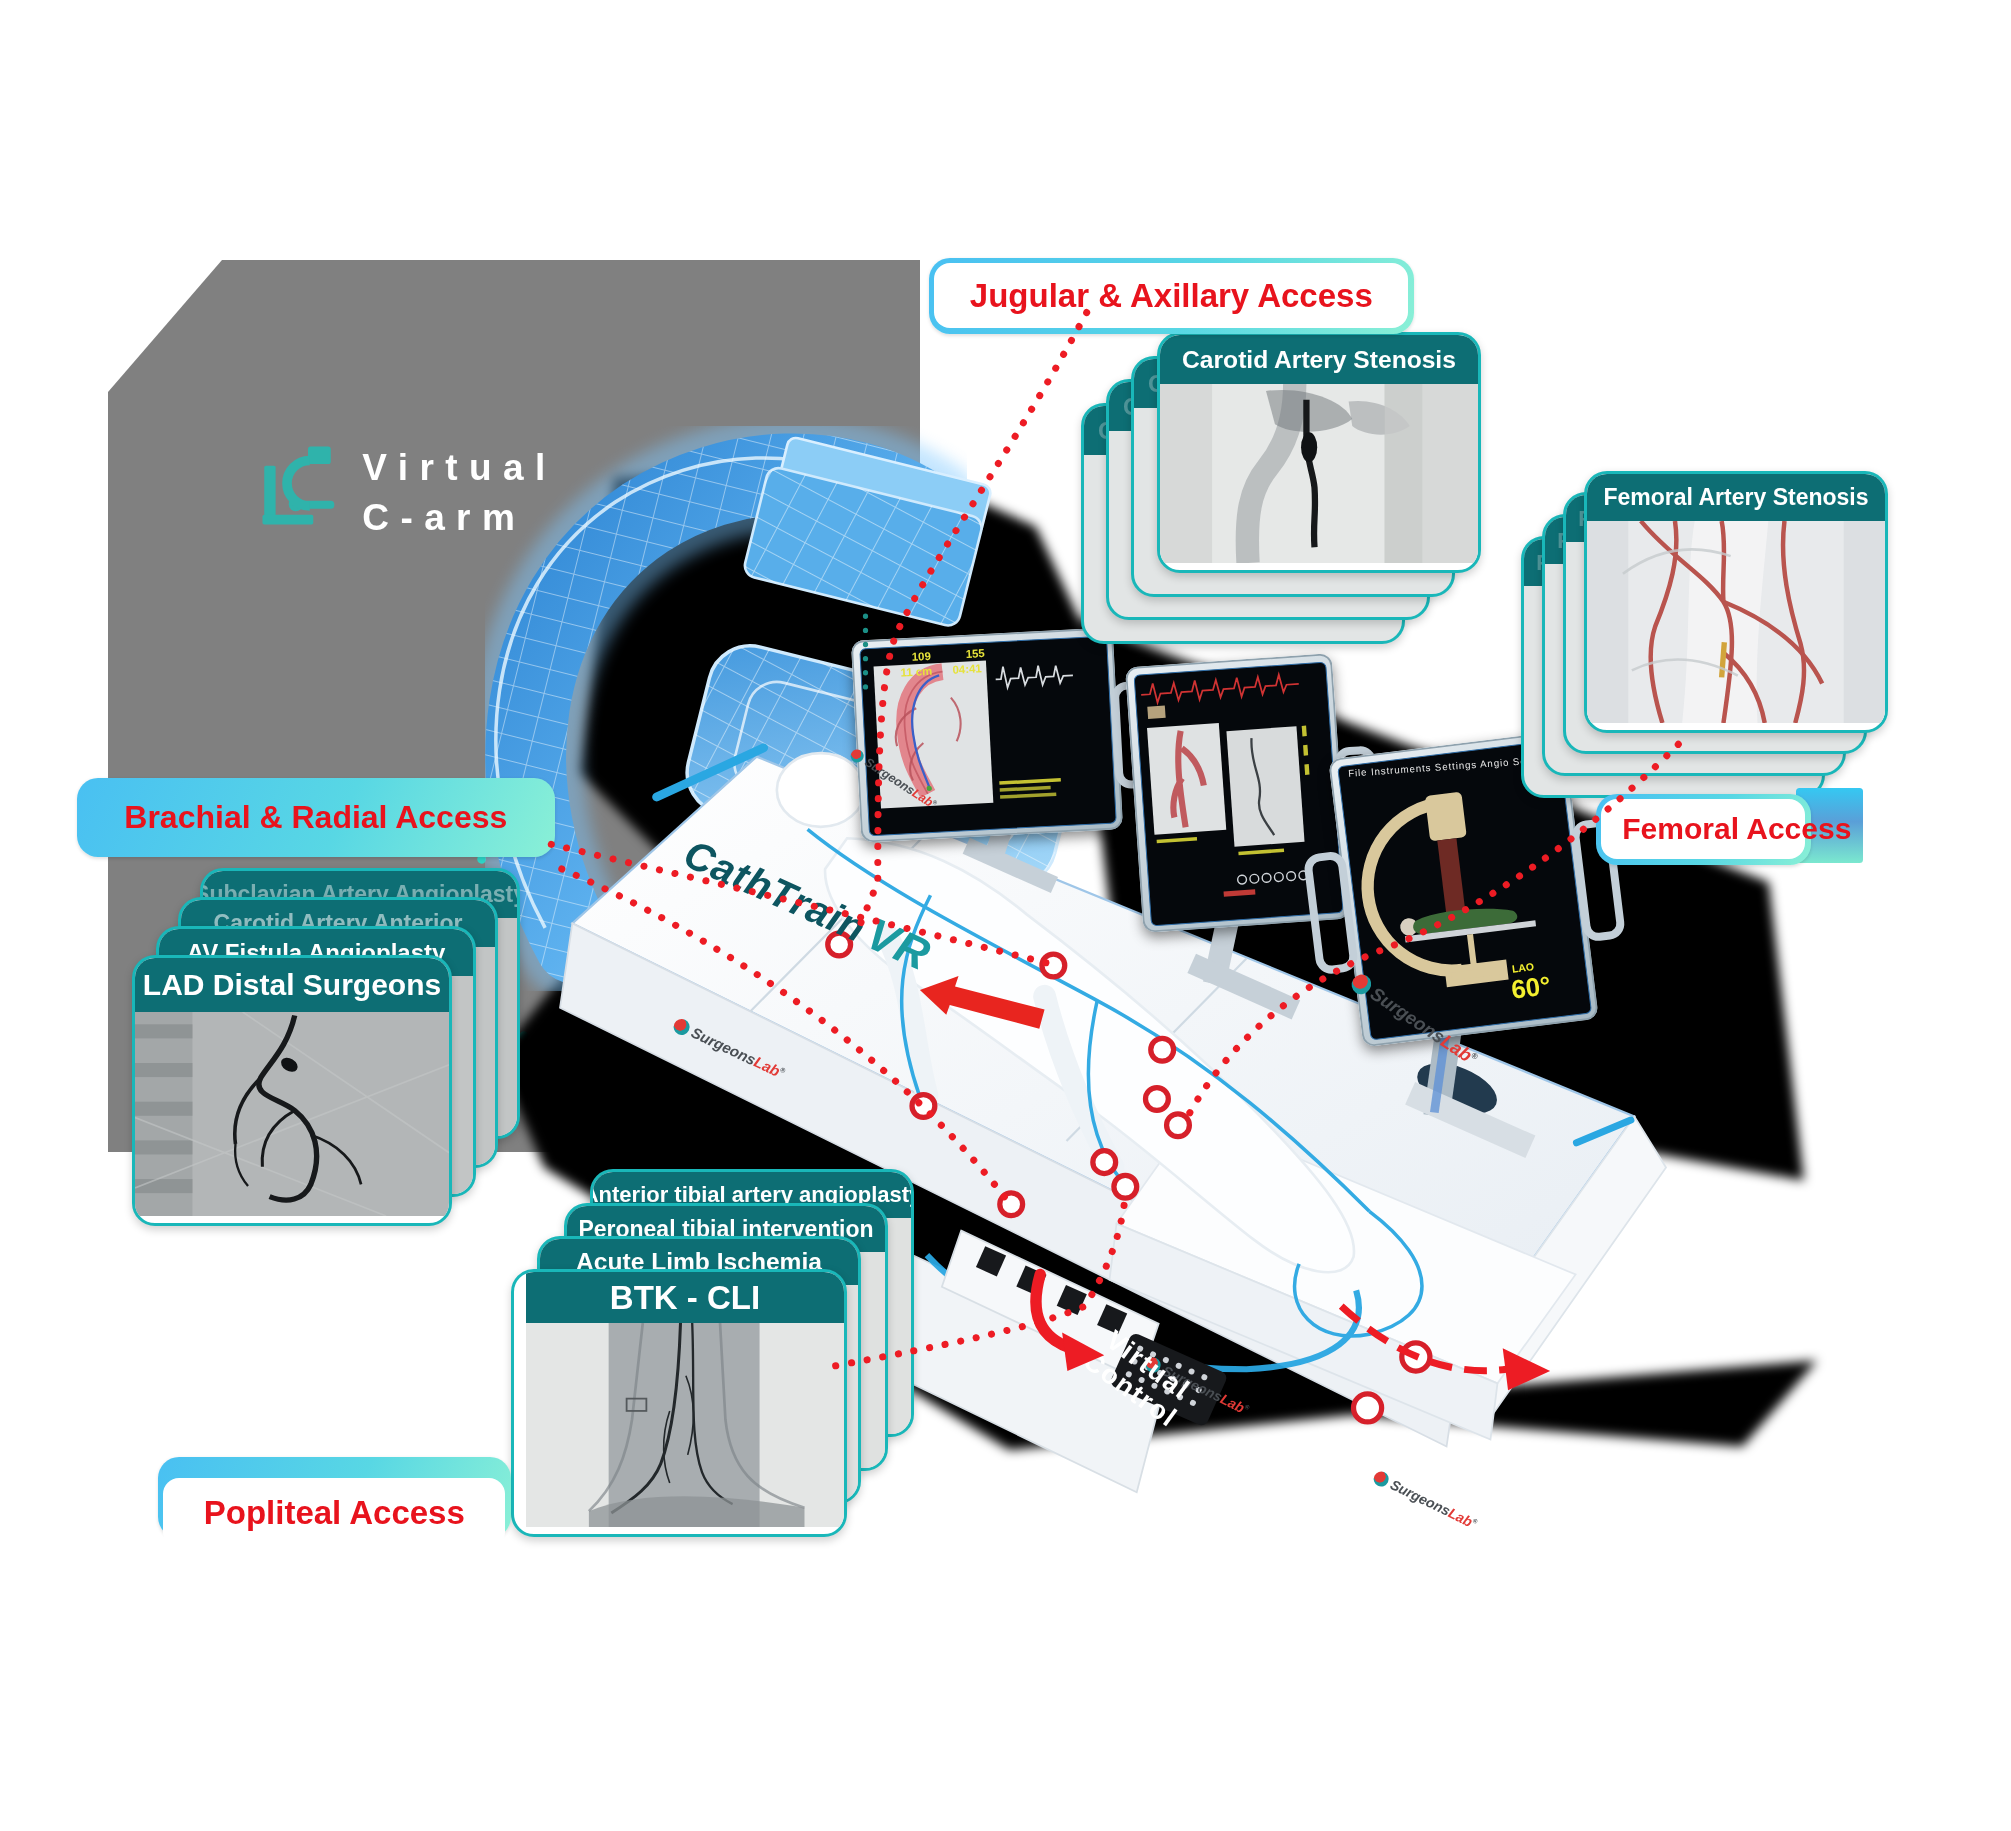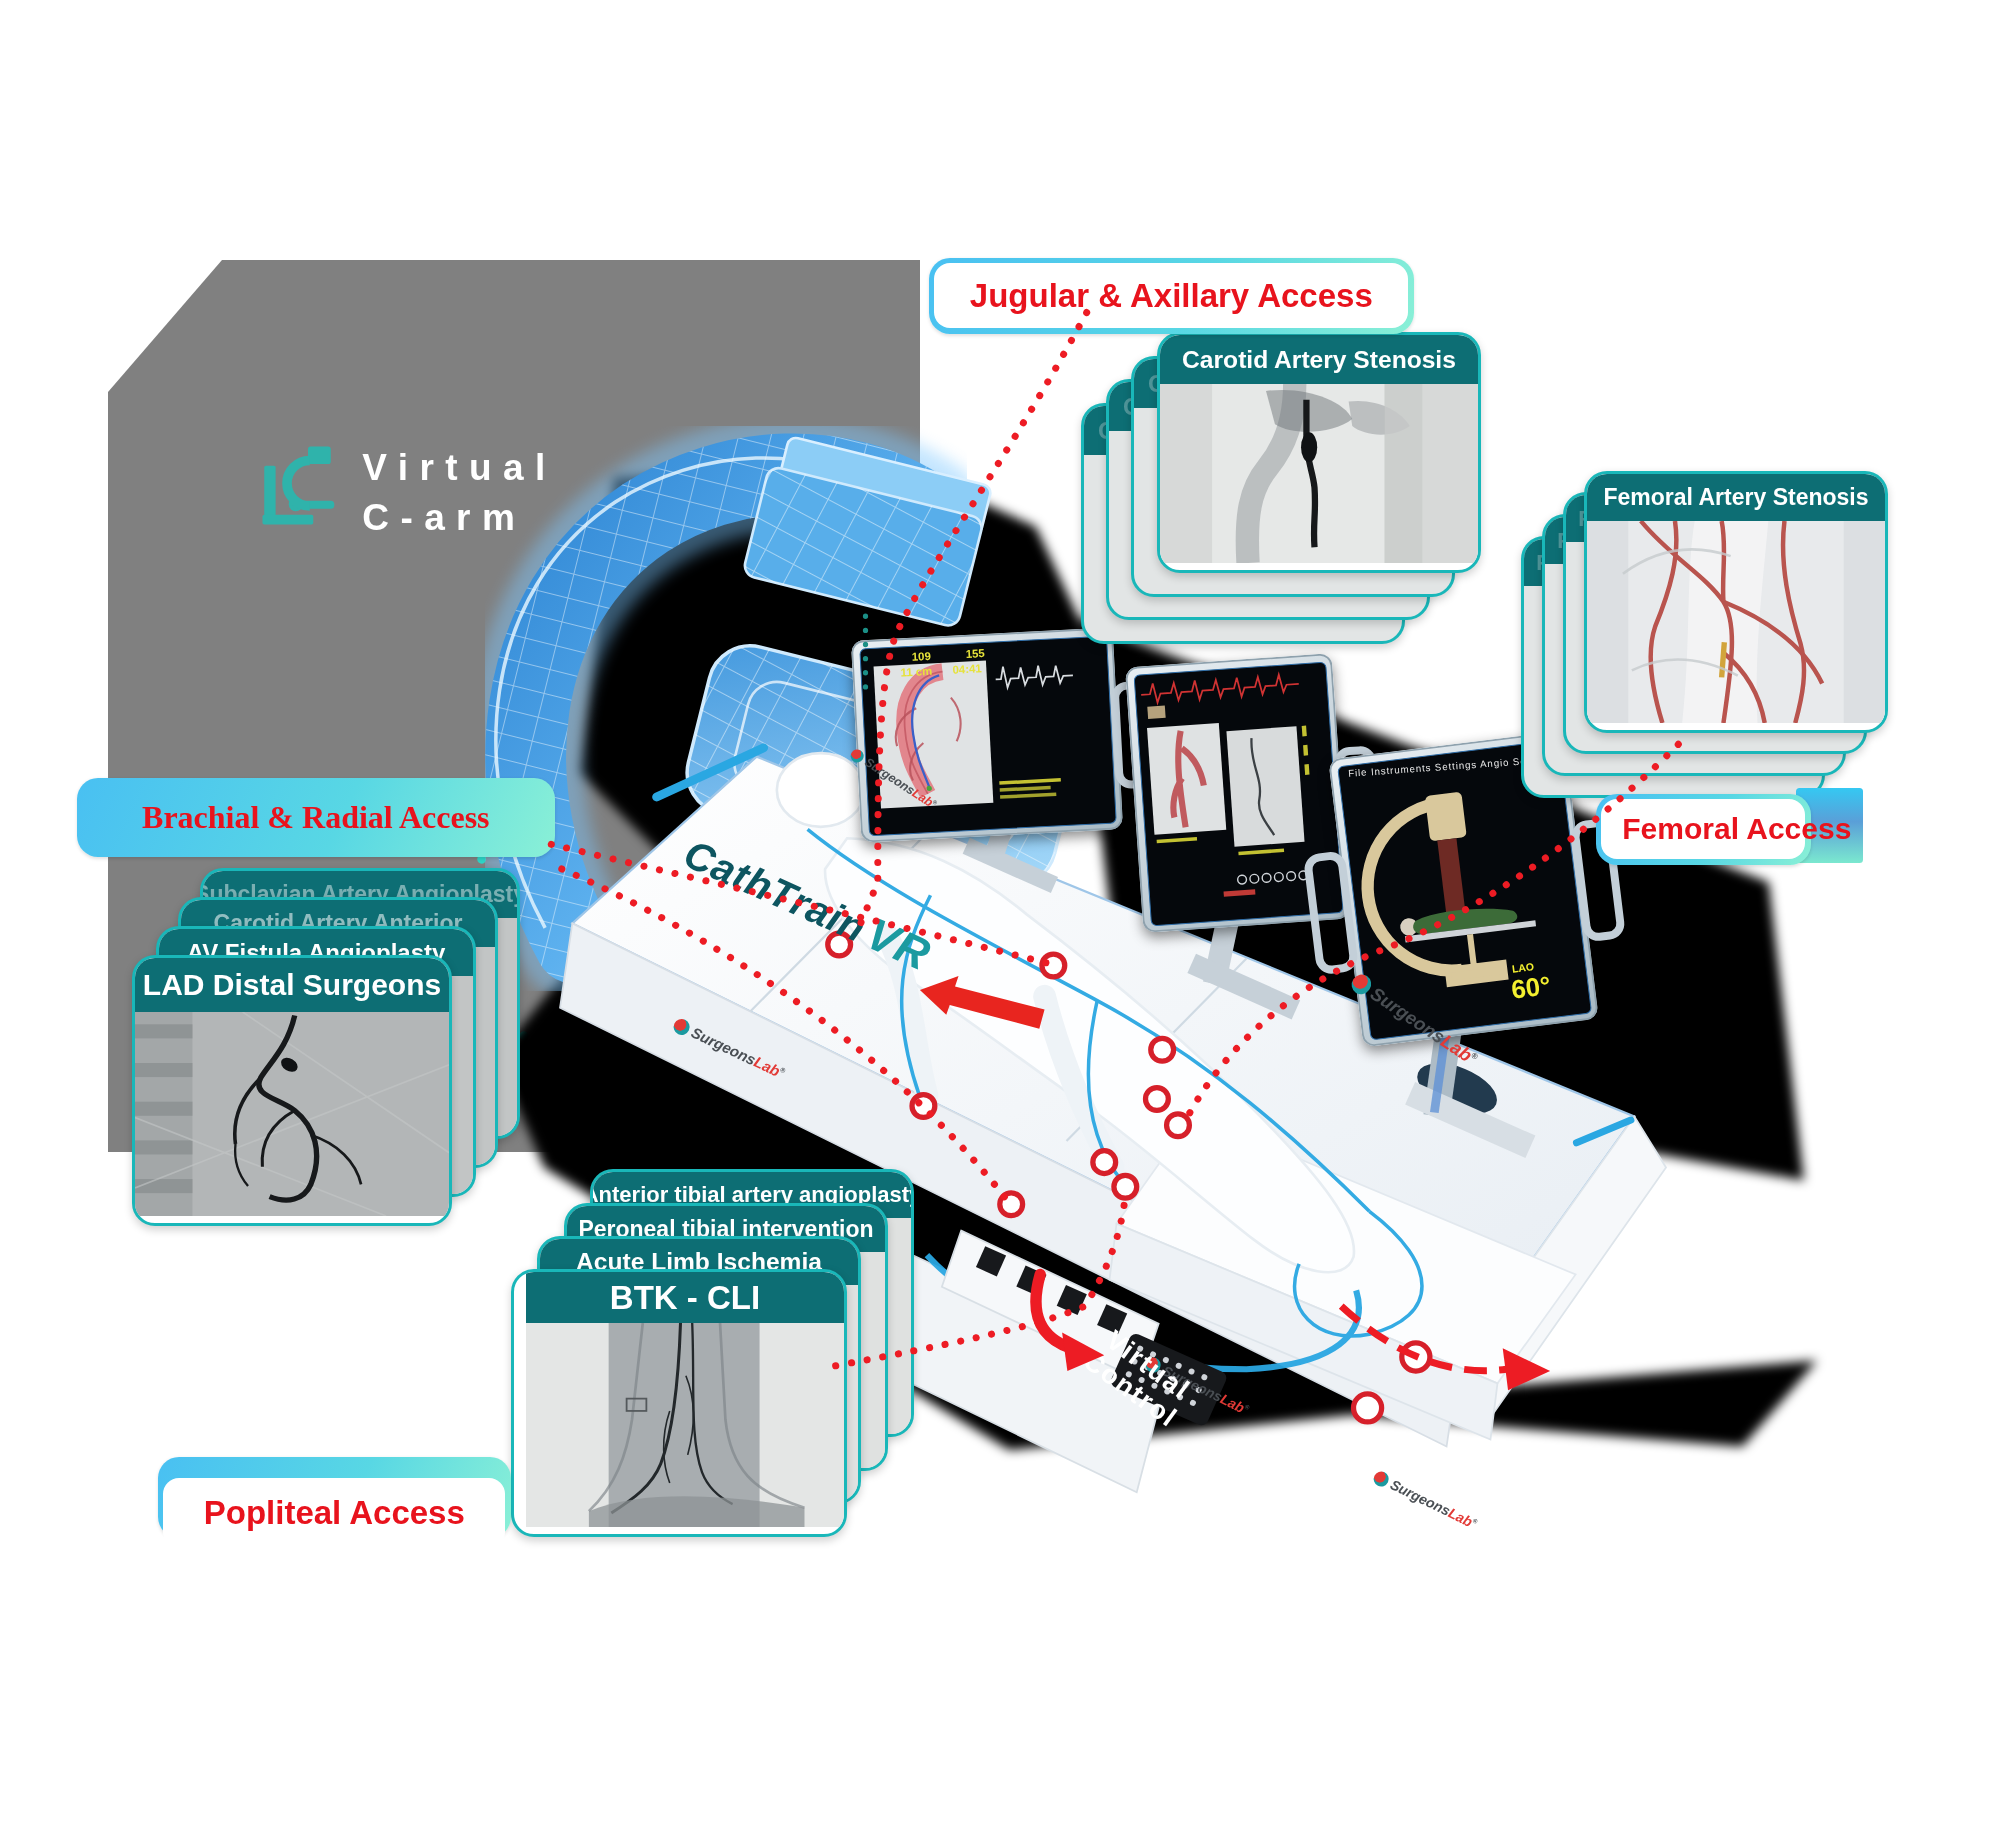--- a/index.html
+++ b/index.html
@@ -464,21 +464,21 @@
           <path d="M 70 214 C 130 188 230 196 310 210 L 310 232 L 70 232 Z" fill="#8d9396" opacity=".75"></path>
           <rect x="112" y="86" width="22" height="14" fill="none" stroke="#54595c" stroke-width="2"></rect>
         </svg>
       </div>
     </div>
   </div>
 
   <div class="callout" style="left:929px;top:246px;width:474px;height:65px;margin-top:12px;">
     <div class="callout-inner" style="font-size:33px;">Jugular &amp; Axillary Access</div>
   </div>
-  <div class="callout" style="left:77px;top:778px;width:467px;height:68px;font-family:Liberation Serif, serif;">
+  <div class="callout" style="left:77px;top:778px;width:467px;height:68px;">
     <div class="callout-inner transparent" style="font-size:32px;">Brachial &amp; Radial Access</div>
   </div>
   <div class="fem-block" style="left:1796px;top:788px;width:67px;height:75px;"></div>
   <div class="callout" style="left:1596px;top:794px;width:204px;height:60px;">
     <div class="callout-inner" style="font-size:30px;justify-content:flex-start;padding-left:21px;overflow:visible;">Femoral Access</div>
   </div>
   <div class="callout" style="left:158px;top:1457px;width:342px;height:70px;">
     <div class="callout-inner" style="font-size:33px;margin-top:16px;">Popliteal Access</div>
   </div>
 

